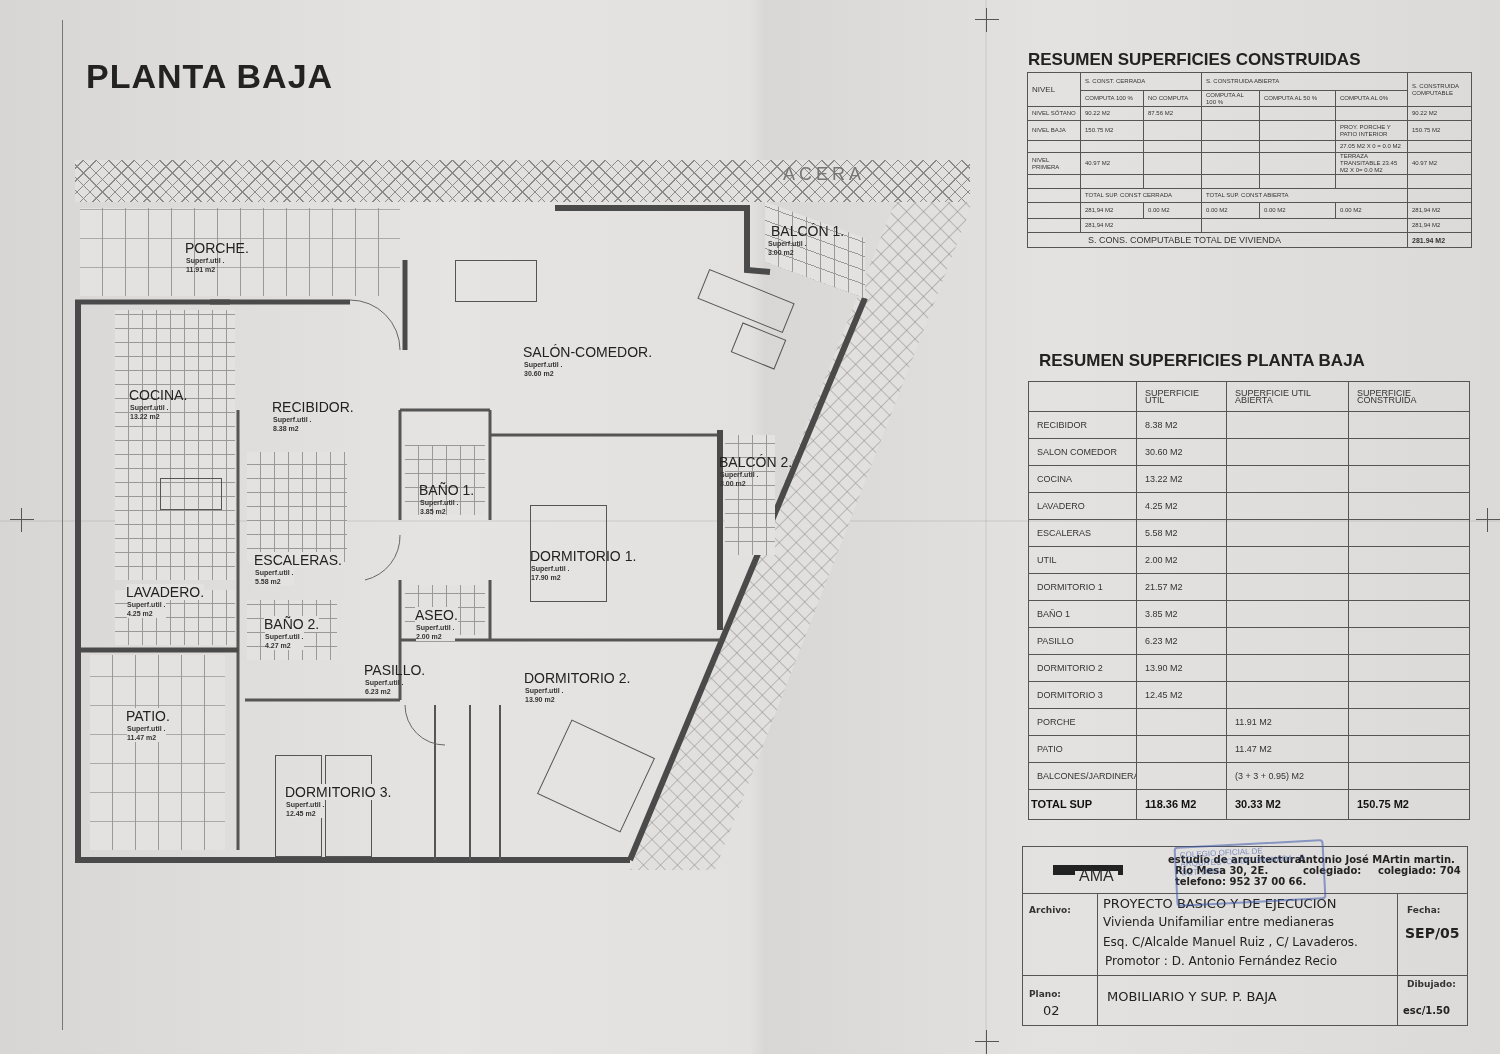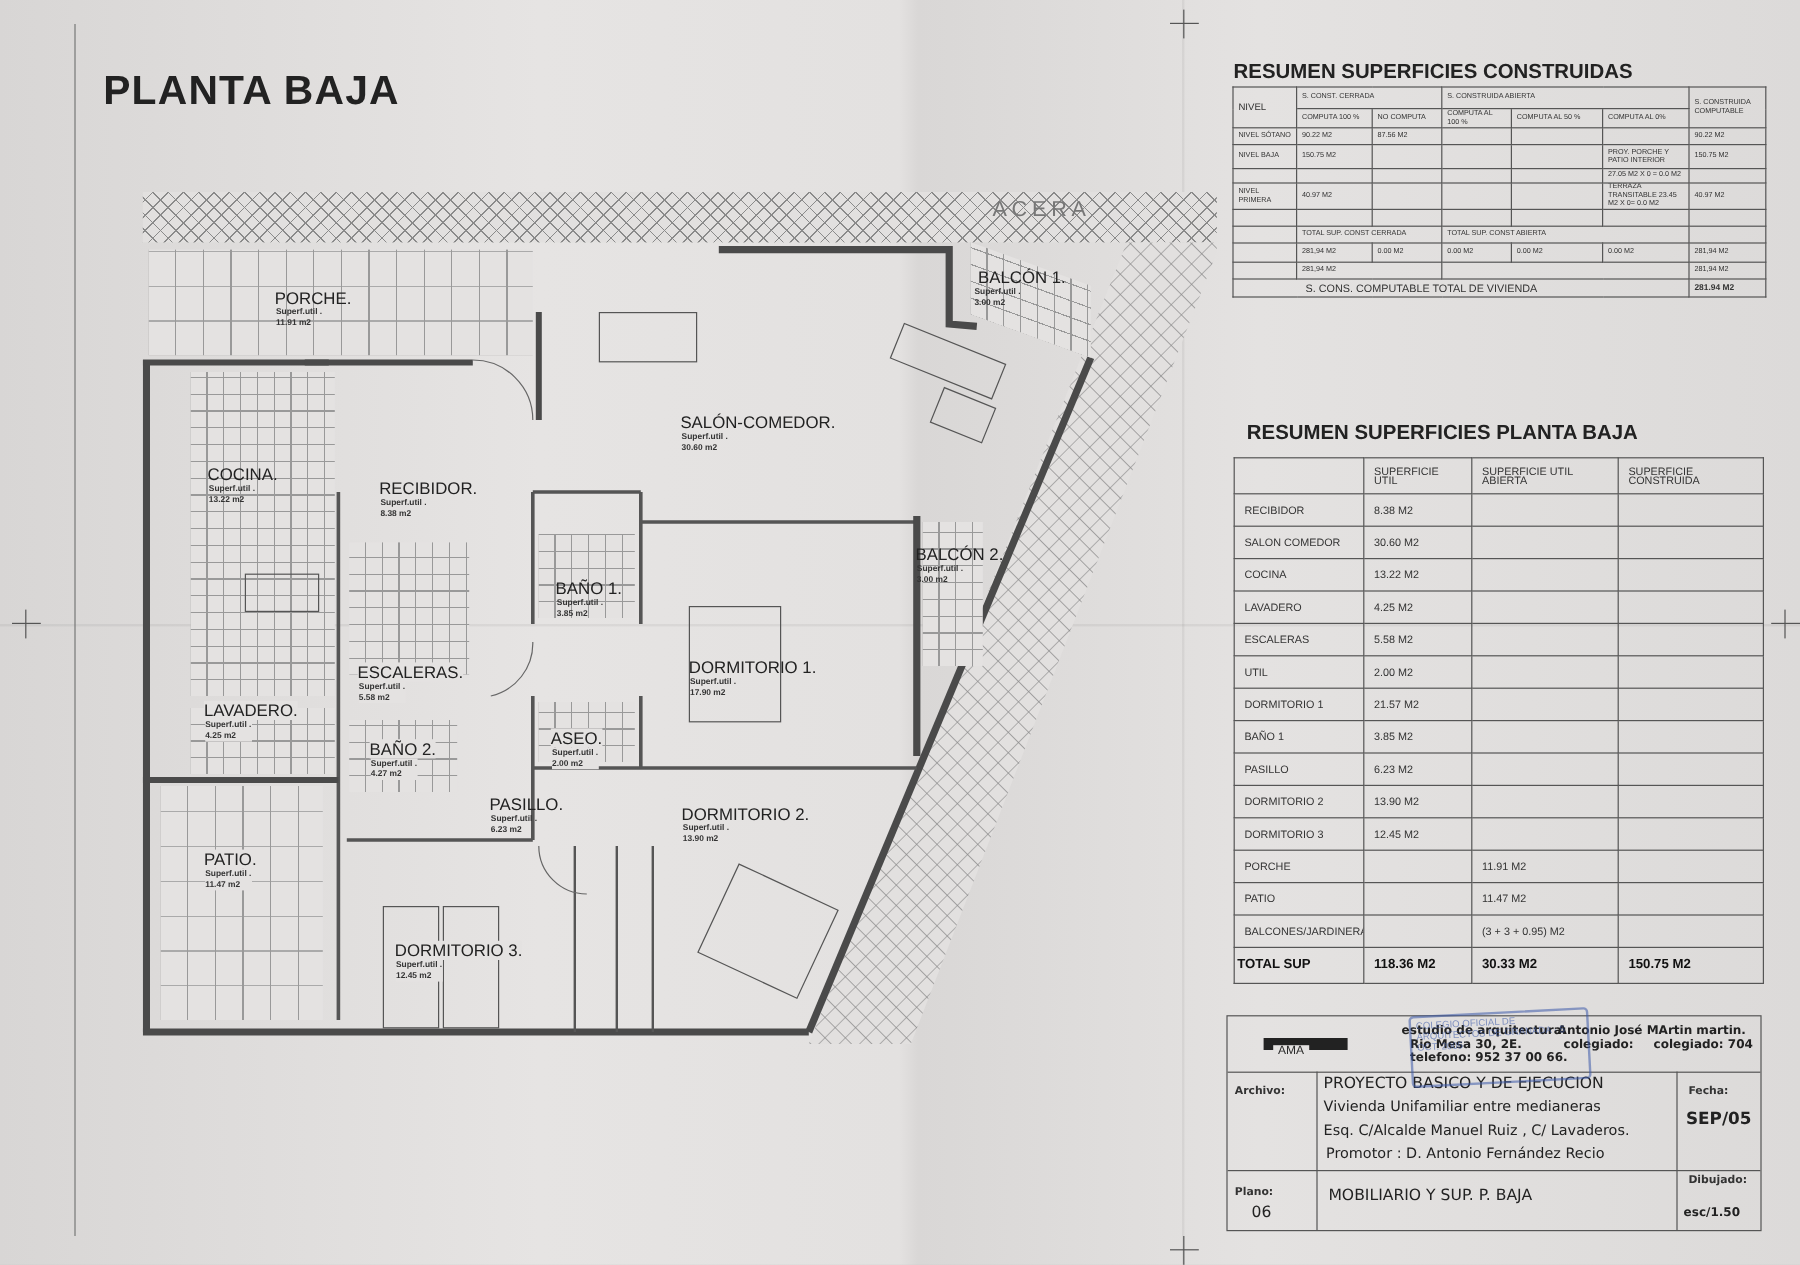--- a/index.html
+++ b/index.html
@@ -15,21 +15,21 @@
   .fold-h { position:absolute; left:0; top:520px; width:1500px; height:2px; background:rgba(0,0,0,0.05); }
   .fold-v { position:absolute; left:985px; top:0; width:2px; height:1054px; background:rgba(0,0,0,0.05); }
   .frame { position:absolute; left:62px; top:20px; width:1408px; height:1010px; border-left:1px solid #777; }
   .crosshair { position:absolute; width:24px; height:24px; }
   .crosshair::before{content:"";position:absolute;left:11px;top:0;width:1px;height:24px;background:#555;}
   .crosshair::after{content:"";position:absolute;top:11px;left:0;height:1px;width:24px;background:#555;}
 
   .plan-title { position:absolute; left:86px; top:57px; font-size:34px; font-weight:bold; letter-spacing:1px; color:#222; }
 
   
-  .plan { position:absolute; left:75px; top:160px; width:920px; height:710px;margin-left:44px; }
+  .plan { position:absolute; left:75px; top:160px; width:920px; height:710px; }
   .hatch {
     background-color:#e2e0df;
     background-image:
       repeating-linear-gradient(45deg, transparent 0 8px, #8a8a8a 8px 9px),
       repeating-linear-gradient(-45deg, transparent 0 8px, #8a8a8a 8px 9px);
   }
   .tiles {
     background-color:#e4e2e1;
     background-image:
       repeating-linear-gradient(0deg, transparent 0 13px, #999 13px 14px),
@@ -390,21 +390,21 @@
       <td>118.36 M2</td>
       <td>30.33 M2</td>
       <td>150.75 M2</td>
     </tr>
   </tbody>
     </table>
 
   <div class="tb">
     <div class="tb-row" style="top:0;height:46px">
       <div style="position:absolute;left:30px;top:18px;width:70px;height:10px;background:#222"></div>
-      <div style="position:absolute;left:38px;top:24px;font-size:10px;background:#e4e2e1;padding:0 4px;line-height:10px">AMA</div>
+      <div style="position:absolute;left:52px;top:24px;font-size:16px;background:#e4e2e1;padding:0 4px;line-height:10px">AMA</div>
       <div class="txt" style="left:145px;top:7px;font-size:10px;font-weight:bold">estudio de arquitectura:</div>
       <div class="txt" style="left:152px;top:18px;font-size:10px;font-weight:bold">Rio Mesa 30, 2E.</div>
       <div class="txt" style="left:152px;top:29px;font-size:10px;font-weight:bold">telefono: 952 37 00 66.</div>
       <div class="txt" style="left:275px;top:7px;font-size:10px;font-weight:bold">Antonio José MArtin martin.</div>
       <div class="txt" style="left:280px;top:18px;font-size:10px;font-weight:bold">colegiado:</div>
       <div class="txt" style="left:355px;top:18px;font-size:10px;font-weight:bold">colegiado: 704</div>
     </div>
     <div class="tb-row" style="top:46px;height:82px">
       <div class="tb-cell" style="left:0;width:74px"></div>
       <div class="tb-cell" style="left:74px;width:300px"></div>
@@ -413,20 +413,20 @@
       <div class="txt" style="left:80px;top:22px">Vivienda Unifamiliar entre medianeras</div>
       <div class="txt" style="left:80px;top:42px">Esq. C/Alcalde Manuel Ruiz , C/ Lavaderos.</div>
       <div class="txt" style="left:82px;top:61px">Promotor : D. Antonio Fernández Recio</div>
       <div class="lbl" style="left:384px;top:12px">Fecha:</div>
       <div class="txt" style="left:382px;top:32px;font-size:14px;font-weight:bold">SEP/05</div>
     </div>
     <div style="position:absolute;left:0;top:128px;height:50px;width:444px">
       <div class="tb-cell" style="left:0;width:74px"></div>
       <div class="tb-cell" style="left:74px;width:300px"></div>
       <div class="lbl" style="left:6px;top:14px">Plano:</div>
-      <div class="txt" style="left:20px;top:28px;font-size:13px">06</div>
+      <div class="txt" style="left:20px;top:28px;font-size:13px">02</div>
       <div class="txt" style="left:84px;top:14px;font-size:13px">MOBILIARIO Y SUP. P. BAJA</div>
       <div class="lbl" style="left:384px;top:4px">Dibujado:</div>
       <div class="txt" style="left:380px;top:30px;font-size:10px;font-weight:bold">esc/1.50</div>
     </div>
   </div>
   <div class="stamp">COLEGIO OFICIAL DE ARQUITECTOS DE GRANADA · 5 OCT. 2005</div>
 </div>
 
 </body></html>

